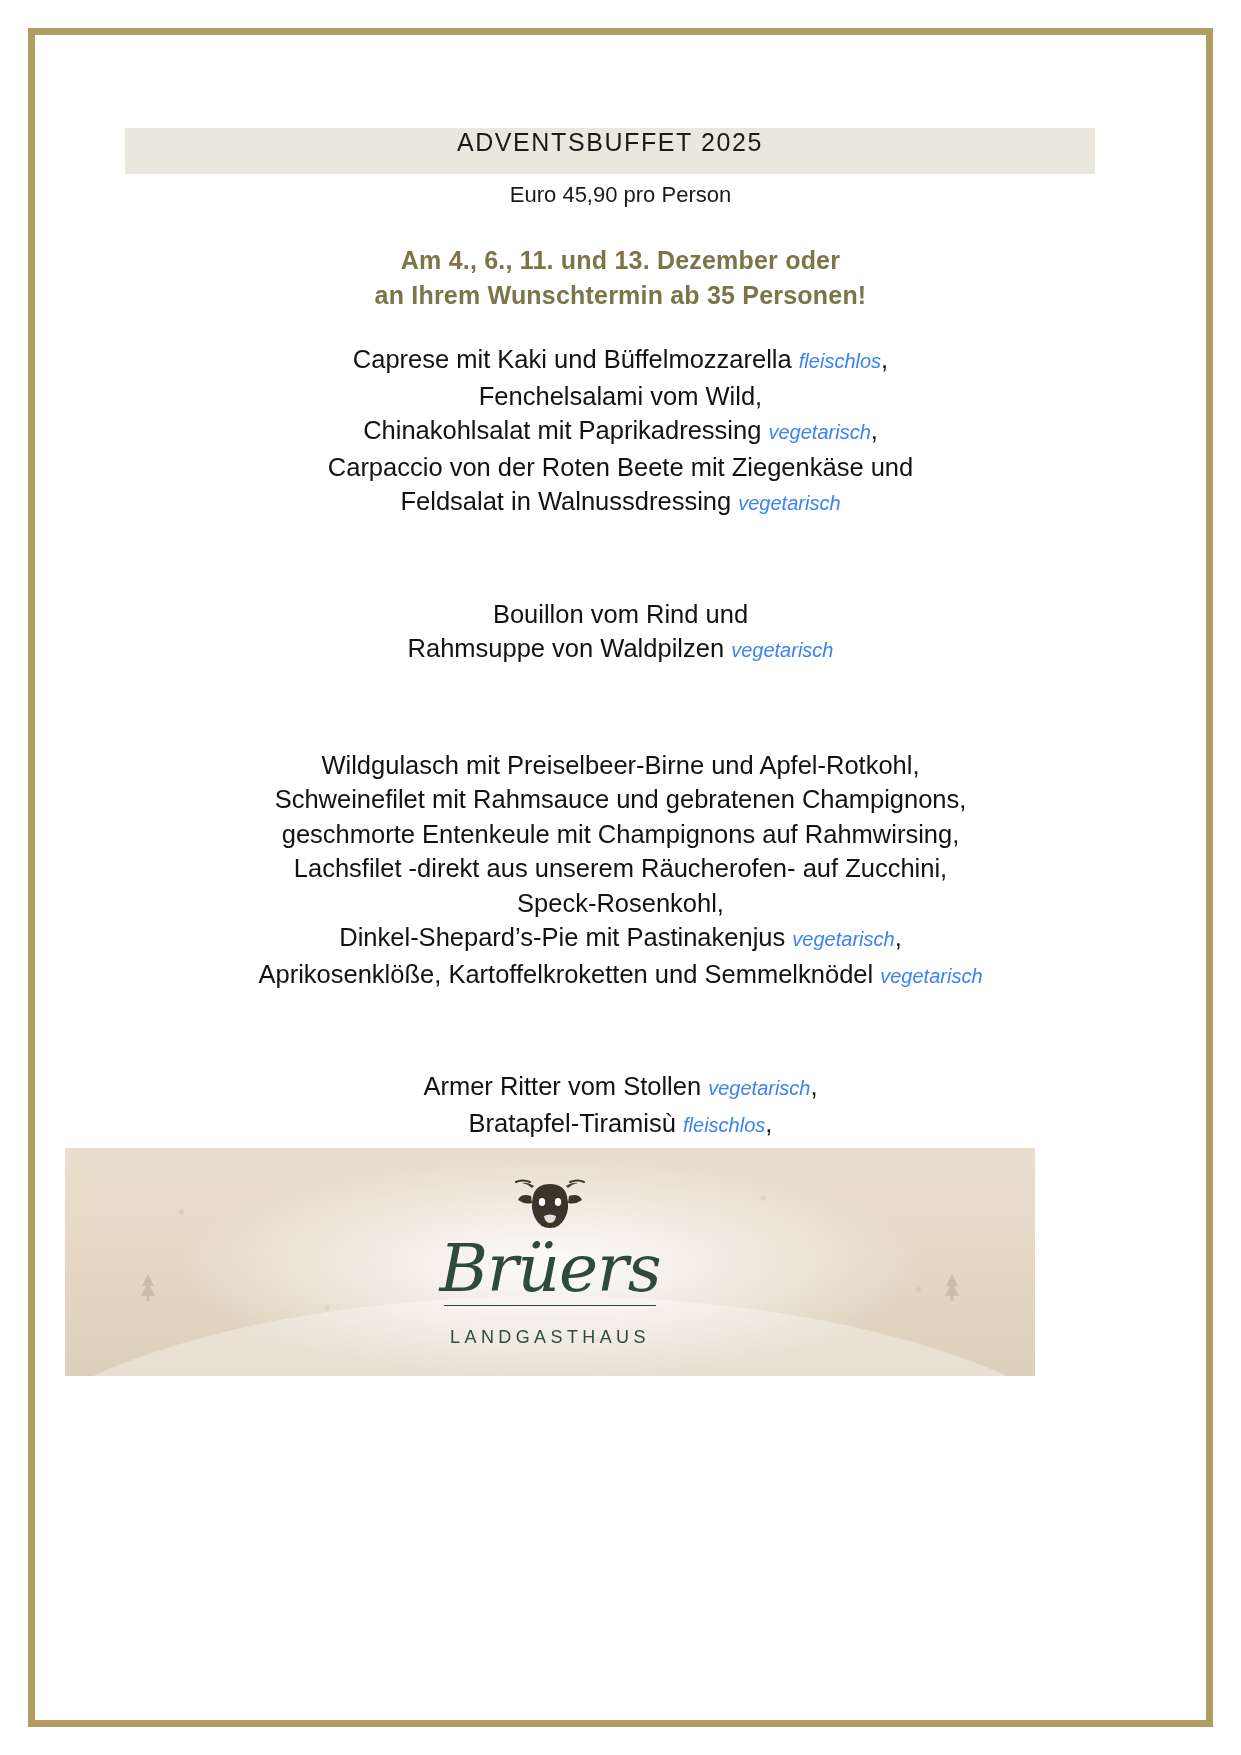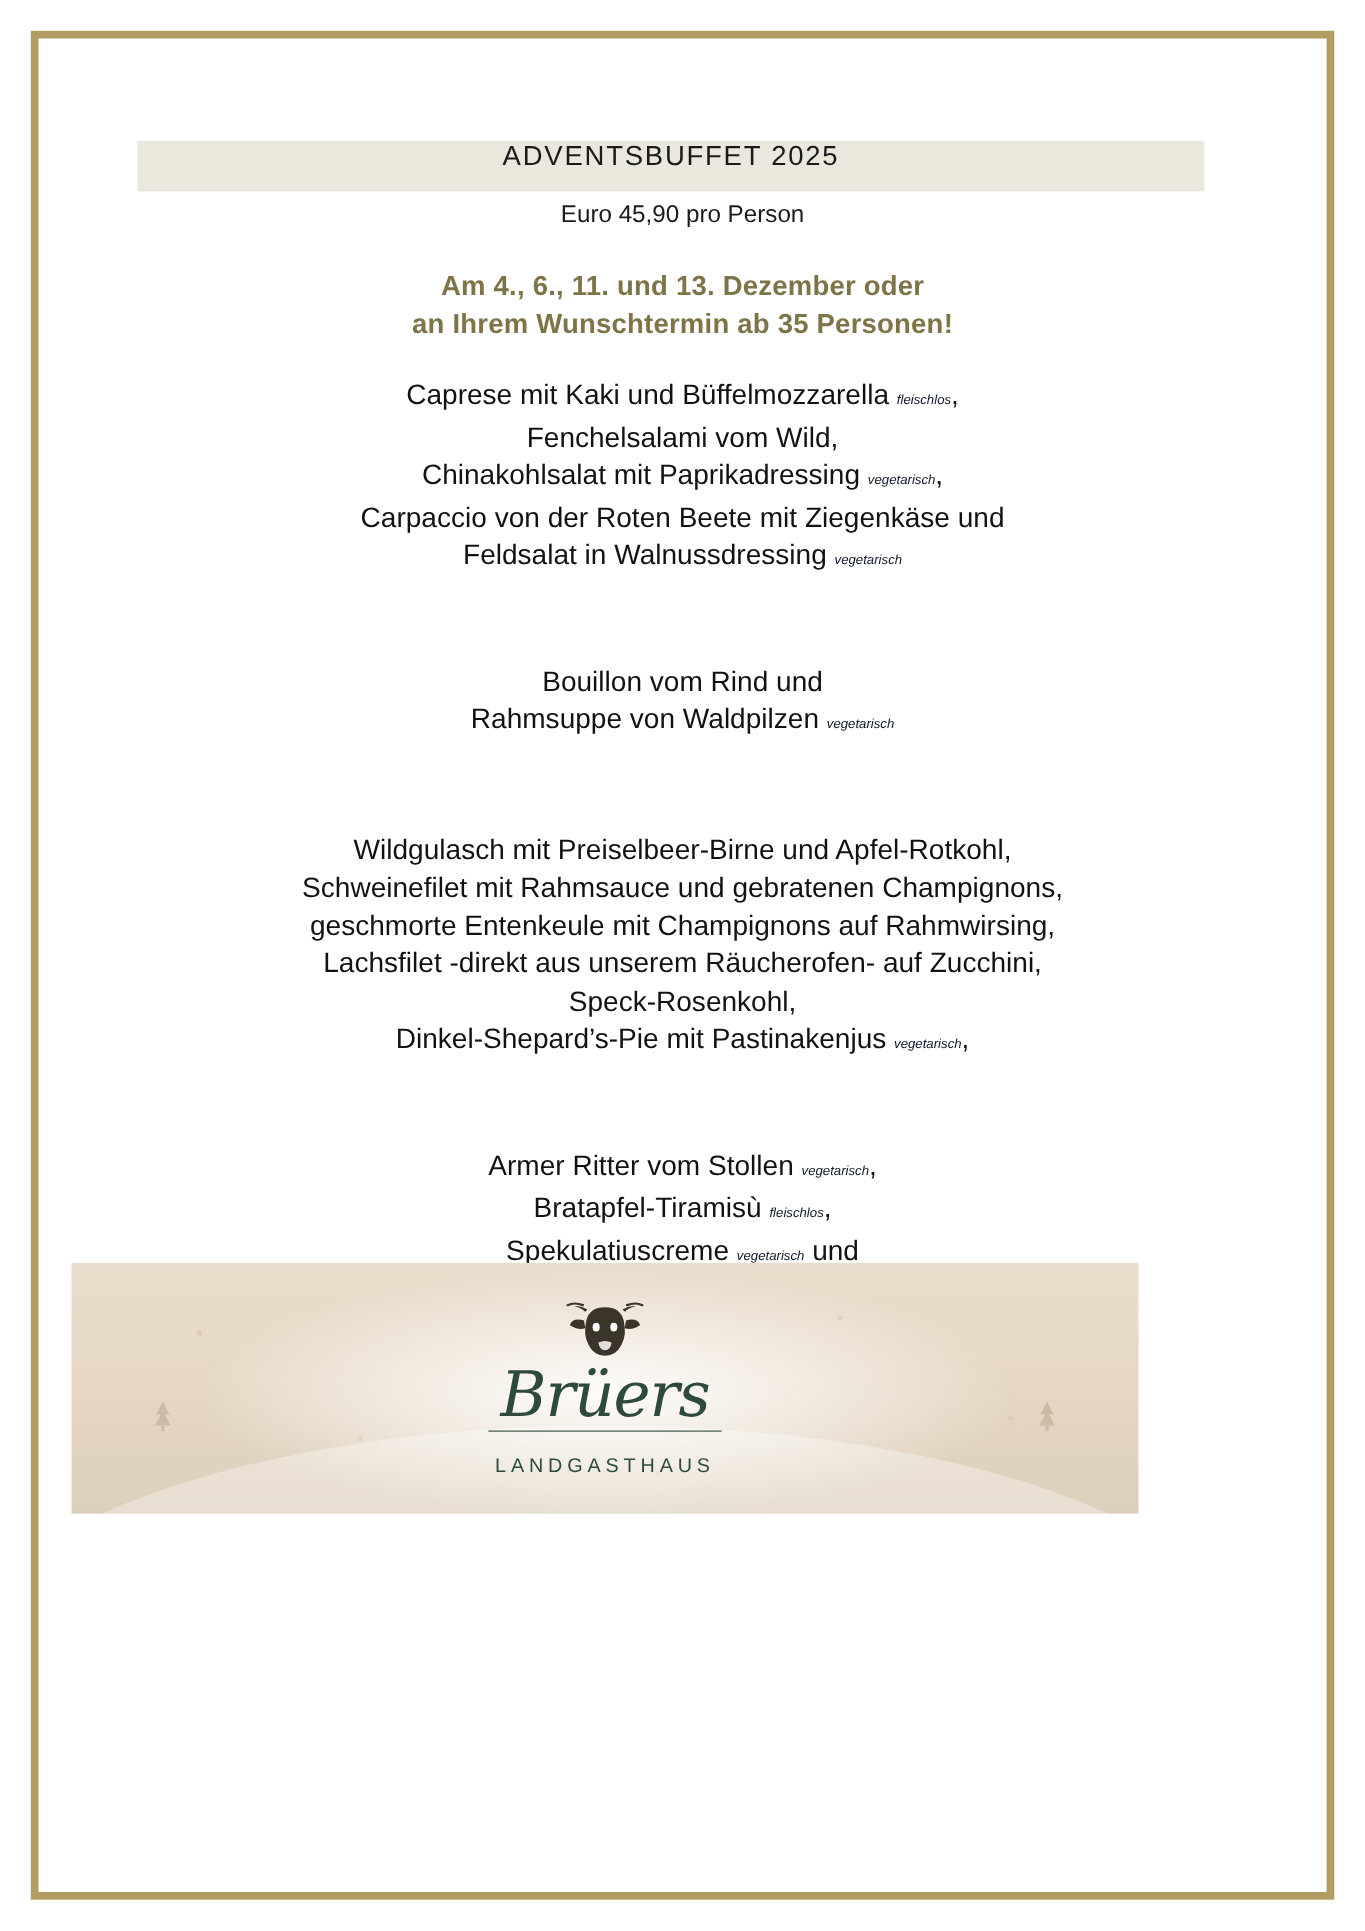--- a/index.html
+++ b/index.html
@@ -109,22 +109,22 @@
     font-family: "Liberation Sans", sans-serif;
     font-size: 25.5px;
     line-height: 34.5px;
     color: #121212;
   }
 
   .menu-line { display: block; white-space: nowrap; }
 
   .tag {
     font-style: italic;
-    font-size: 12px;
-    color: #0f172a;
+    font-size: 20px;
+    color: #3b82f6;
     font-family: "Liberation Sans", sans-serif;
   }
 
   
   .gap-1 { height: 76px; }
   .gap-2 { height: 80px; }
   .gap-3 { height: 76px; }
 
   
   .logo-banner {
@@ -162,21 +162,21 @@
     position: absolute;
     left: 50%;
     top: 50%;
     transform: translate(-50%, -50%);
     width: 360px;
     text-align: center;
   }
   .logo-script {
     font-family: "DejaVu Serif", serif;
     font-style: italic;
-    font-size: 57px;
+    font-size: 66px;
     color: #2d4a3a;
     line-height: 1;
     letter-spacing: -1px;
     margin-top: -2px;
   }
   .logo-sub {
     font-family: "Liberation Sans", sans-serif;
     font-size: 18px;
     letter-spacing: 4.4px;
     color: #2d4a3a;
@@ -226,20 +226,21 @@
           <span class="menu-line"><span>Rahmsuppe von Waldpilzen </span><span class="tag">vegetarisch</span></span>
         </div>
       <div class="gap-2"></div>
       <div class="section">
           <span class="menu-line"><span>Wildgulasch mit Preiselbeer-Birne und Apfel-Rotkohl,</span></span>
           <span class="menu-line"><span>Schweinefilet mit Rahmsauce und gebratenen Champignons,</span></span>
           <span class="menu-line"><span>geschmorte Entenkeule mit Champignons auf Rahmwirsing,</span></span>
           <span class="menu-line"><span>Lachsfilet -direkt aus unserem Räucherofen- auf Zucchini,</span></span>
           <span class="menu-line"><span>Speck-Rosenkohl,</span></span>
           <span class="menu-line"><span>Dinkel-Shepard’s-Pie mit Pastinakenjus </span><span class="tag">vegetarisch</span><span>,</span></span>
+          <span class="menu-line"><span>Aprikosenklöße, Kartoffelkroketten und Semmelknödel </span><span class="tag">vegetarisch</span></span>
         </div>
       <div class="gap-3"></div>
       <div class="section">
           <span class="menu-line"><span>Armer Ritter vom Stollen </span><span class="tag">vegetarisch</span><span>,</span></span>
           <span class="menu-line"><span>Bratapfel-Tiramisù </span><span class="tag">fleischlos</span><span>,</span></span>
           <span class="menu-line"><span>Spekulatiuscreme </span><span class="tag">vegetarisch</span><span> und</span></span>
           <span class="menu-line"><span>Zwetschgencrumble mit Butterscotch-Sauce </span><span class="tag">vegetarisch</span></span>
         </div>
     </div>
 

